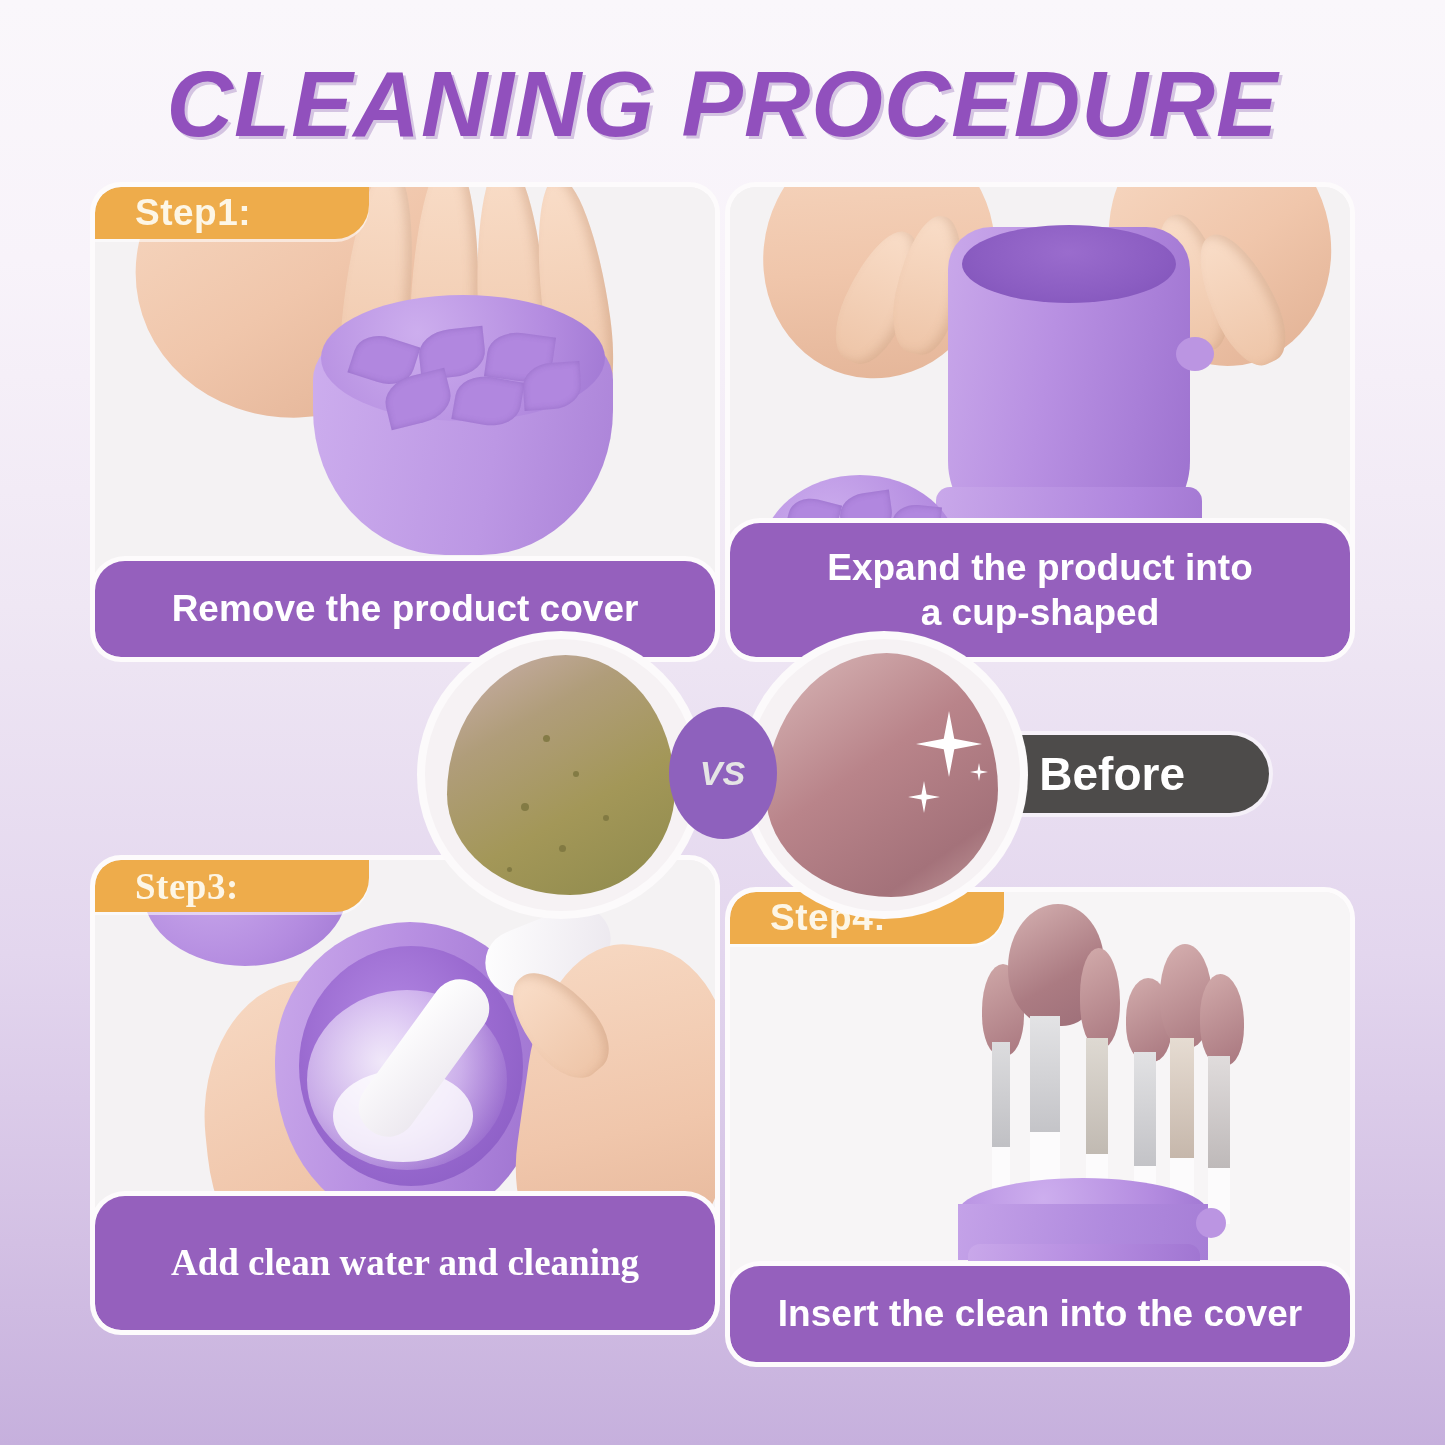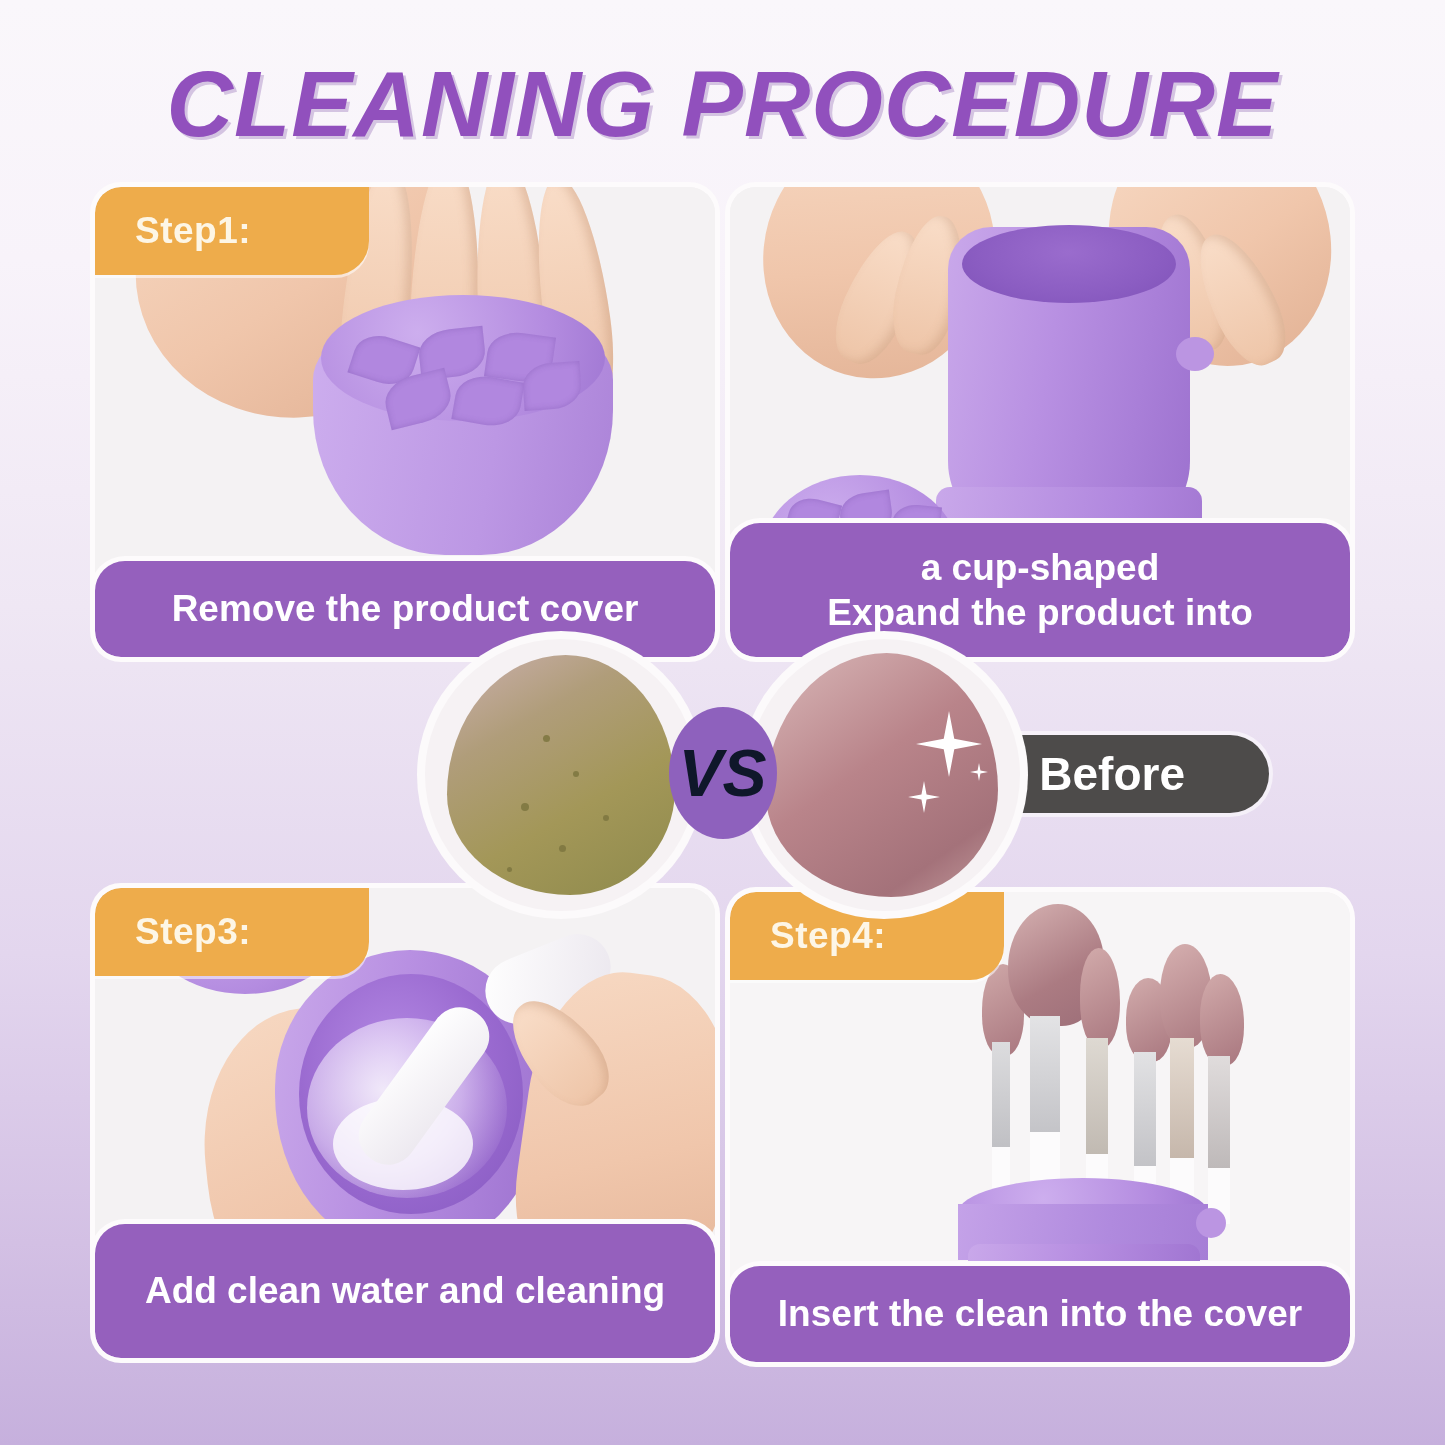--- a/index.html
+++ b/index.html
@@ -21,29 +21,29 @@
 
   
   .card{
     position:absolute;width:620px;height:470px;
     border-radius:26px;overflow:hidden;
     background:#f3f1f2;
     box-shadow:0 0 0 5px #fdfbfc;
   }
   .card.c1{left:95px;top:187px;}
   .card.c2{left:730px;top:187px;}
-  .card.c3{left:95px;top:888px;}
+  .card.c3{left:95px;top:860px;font-family:Liberation Serif, serif;}
   .card.c4{left:730px;top:892px;}
 
   .photo{position:absolute;left:0;top:0;width:620px;height:470px;overflow:hidden;background:#f4f2f3;}
 
   
   .badge{
     position:absolute;left:0;top:0;z-index:12;
-    height:88px;min-width:200px;padding:0 34px 0 40px;
+    height:52px;min-width:200px;padding:0 34px 0 40px;
     display:flex;align-items:center;
     background:#eeac4b;
     border-radius:26px 0 34px 0;
     color:#fdf6e6;font-size:37px;font-weight:bold;letter-spacing:.5px;
     box-shadow:0 3px 0 rgba(255,255,255,.55);
   }
 
   
   .caption{
     position:absolute;left:0;bottom:0;z-index:11;width:620px;
@@ -87,21 +87,21 @@
   .brushhead{position:absolute;border-radius:52% 48% 46% 54%/58% 56% 44% 42%;}
   .bristle-clean{background:linear-gradient(145deg,#d9b8b8 0%,#b9848a 45%,#a4727a 80%,#c29a9c 100%);}
   .bristle-dirty{background:linear-gradient(150deg,#cbb0ae 0%,#b09d7a 30%,#a39758 62%,#8e8a4c 100%);}
   .grit{position:absolute;border-radius:50%;background:#7d7540;opacity:.85;}
 
   .vsbadge{
     position:absolute;left:50%;top:-28px;transform:translateX(-50%);
     width:108px;height:132px;border-radius:50%;
     background:#8e61bd;
     display:flex;align-items:center;justify-content:center;
-    color:#0f172a;font-size:66px;font-weight:bold;font-style:italic;
+    color:#e5e5e5;font-size:34px;font-weight:bold;font-style:italic;
     z-index:40;
   }
 
   .spark{position:absolute;background:#ffffff;
     clip-path:polygon(50% 0%,58% 42%,100% 50%,58% 58%,50% 100%,42% 58%,0% 50%,42% 42%);}
 </style>
 </head>
 <body>
 
 <div class="title">CLEANING PROCEDURE</div>
@@ -151,22 +151,22 @@
     <div class="cover-disc" style="left:30px;top:288px;width:200px;height:166px;"></div>
     <div class="petal" style="left:58px;top:312px;width:50px;height:40px;transform:rotate(14deg);"></div>
     <div class="petal" style="left:110px;top:306px;width:52px;height:42px;transform:rotate(-8deg);"></div>
     <div class="petal" style="left:162px;top:318px;width:48px;height:40px;transform:rotate(6deg);"></div>
     <div class="petal" style="left:74px;top:356px;width:52px;height:42px;transform:rotate(-12deg);"></div>
     <div class="petal" style="left:128px;top:354px;width:52px;height:42px;transform:rotate(10deg);"></div>
     <div class="petal" style="left:96px;top:398px;width:50px;height:40px;transform:rotate(-4deg);"></div>
   </div>
   <div class="caption two">
     <div>
+      <div>Expand the product into</div>
       <div>a cup-shaped</div>
-      <div>Expand the product into</div>
     </div>
   </div>
 </div>
 
 <div class="card c3">
   <div class="photo">
 
     <div class="cover-disc" style="left:48px;top:-44px;width:204px;height:150px;"></div>
     <div class="petal" style="left:96px;top:-20px;width:48px;height:38px;transform:rotate(12deg);"></div>
     <div class="petal" style="left:150px;top:-6px;width:48px;height:38px;transform:rotate(-10deg);"></div>

